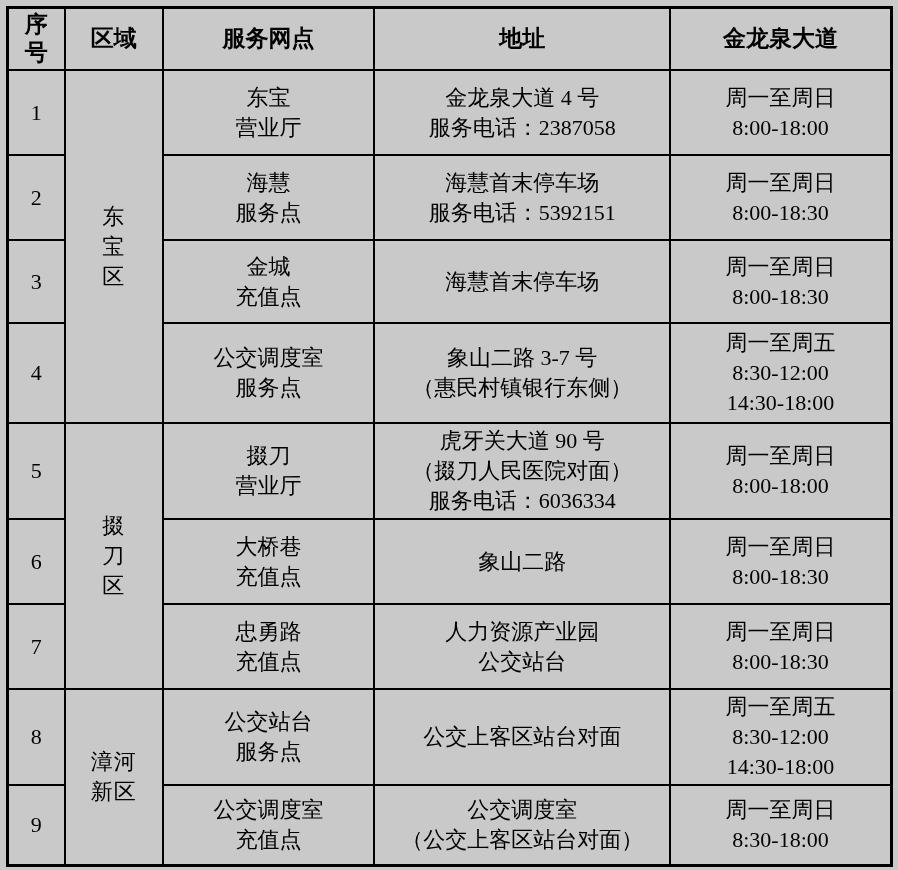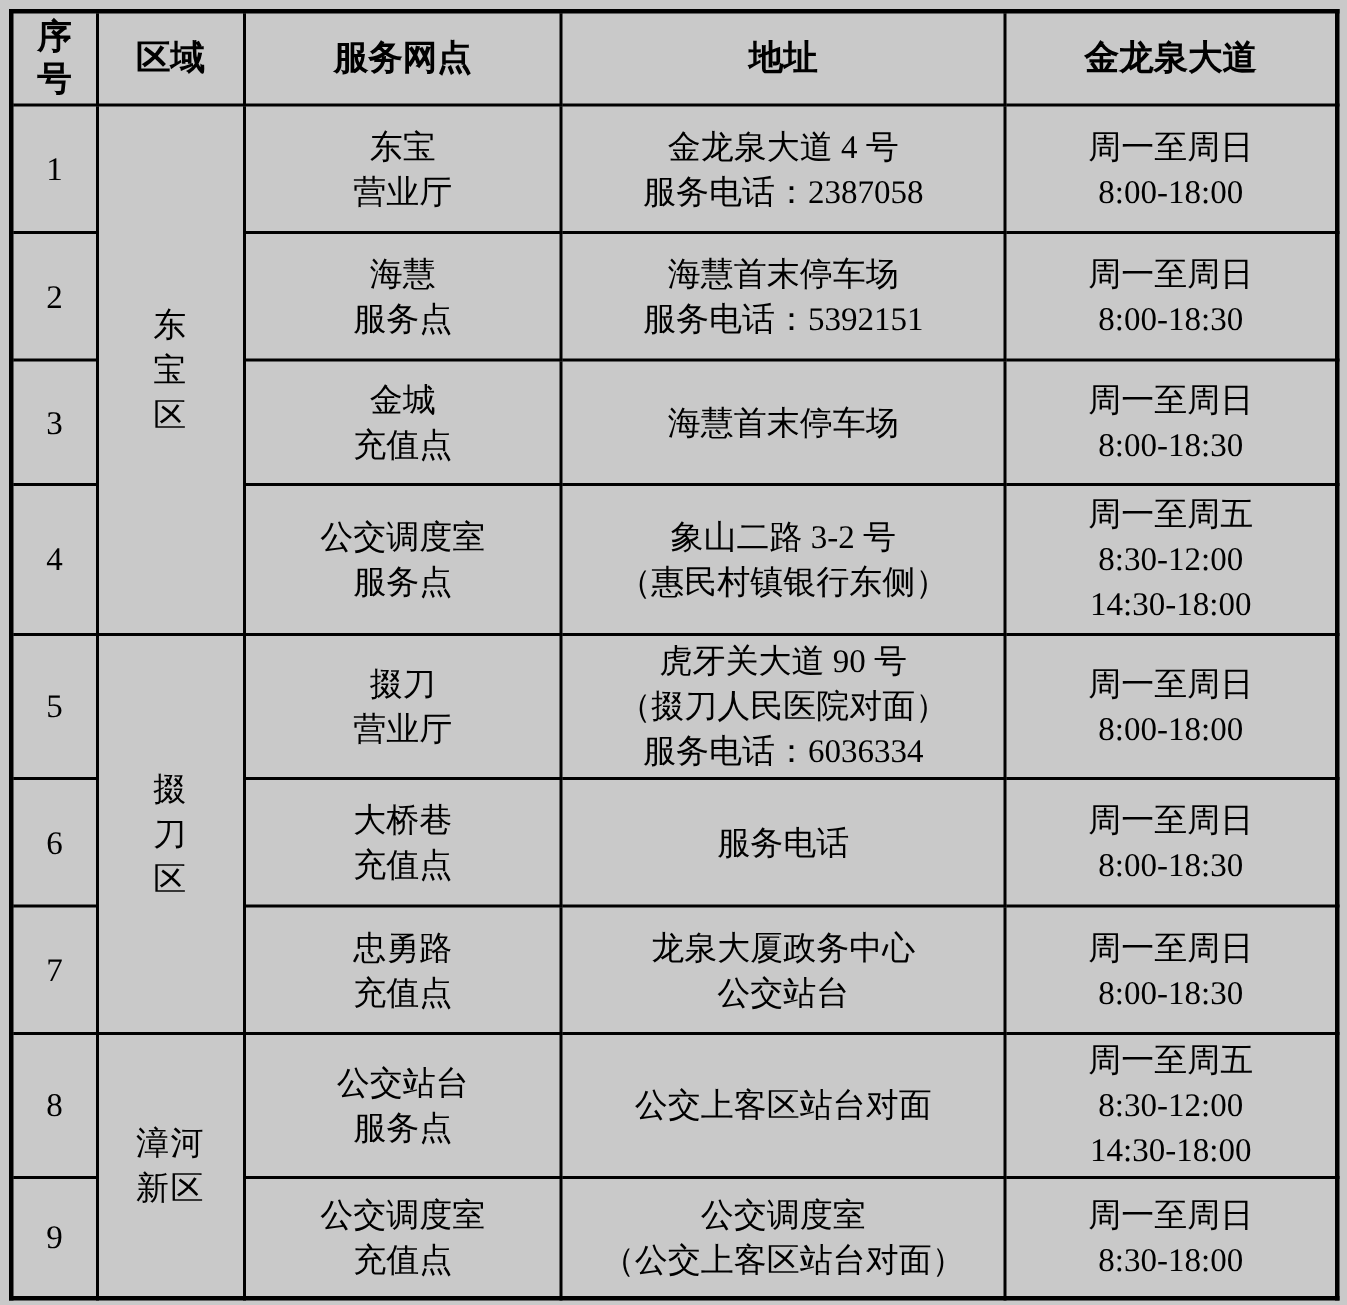--- a/index.html
+++ b/index.html
@@ -92,21 +92,21 @@
       <td>金城
 充值点</td>
       <td>海慧首末停车场</td>
       <td>周一至周日
 8:00-18:30</td>
     </tr>
     <tr style="height:100px">
       <td>4</td>
       <td>公交调度室
 服务点</td>
-      <td>象山二路 3-2 号
+      <td>象山二路 3-7 号
 （惠民村镇银行东侧）</td>
       <td>周一至周五
 8:30-12:00
 14:30-18:00</td>
     </tr>
     <tr style="height:95px">
       <td>5</td>
       <td class="region-cell" rowspan="3">掇
 刀
 区</td>
@@ -115,29 +115,29 @@
       <td>虎牙关大道 90 号
 （掇刀人民医院对面）
 服务电话：6036334</td>
       <td>周一至周日
 8:00-18:00</td>
     </tr>
     <tr style="height:85px">
       <td>6</td>
       <td>大桥巷
 充值点</td>
-      <td>服务电话</td>
+      <td>象山二路</td>
       <td>周一至周日
 8:00-18:30</td>
     </tr>
     <tr style="height:85px">
       <td>7</td>
       <td>忠勇路
 充值点</td>
-      <td>龙泉大厦政务中心
+      <td>人力资源产业园
 公交站台</td>
       <td>周一至周日
 8:00-18:30</td>
     </tr>
     <tr style="height:96px">
       <td>8</td>
       <td class="region-cell" rowspan="2">漳河
 新区</td>
       <td>公交站台
 服务点</td>

